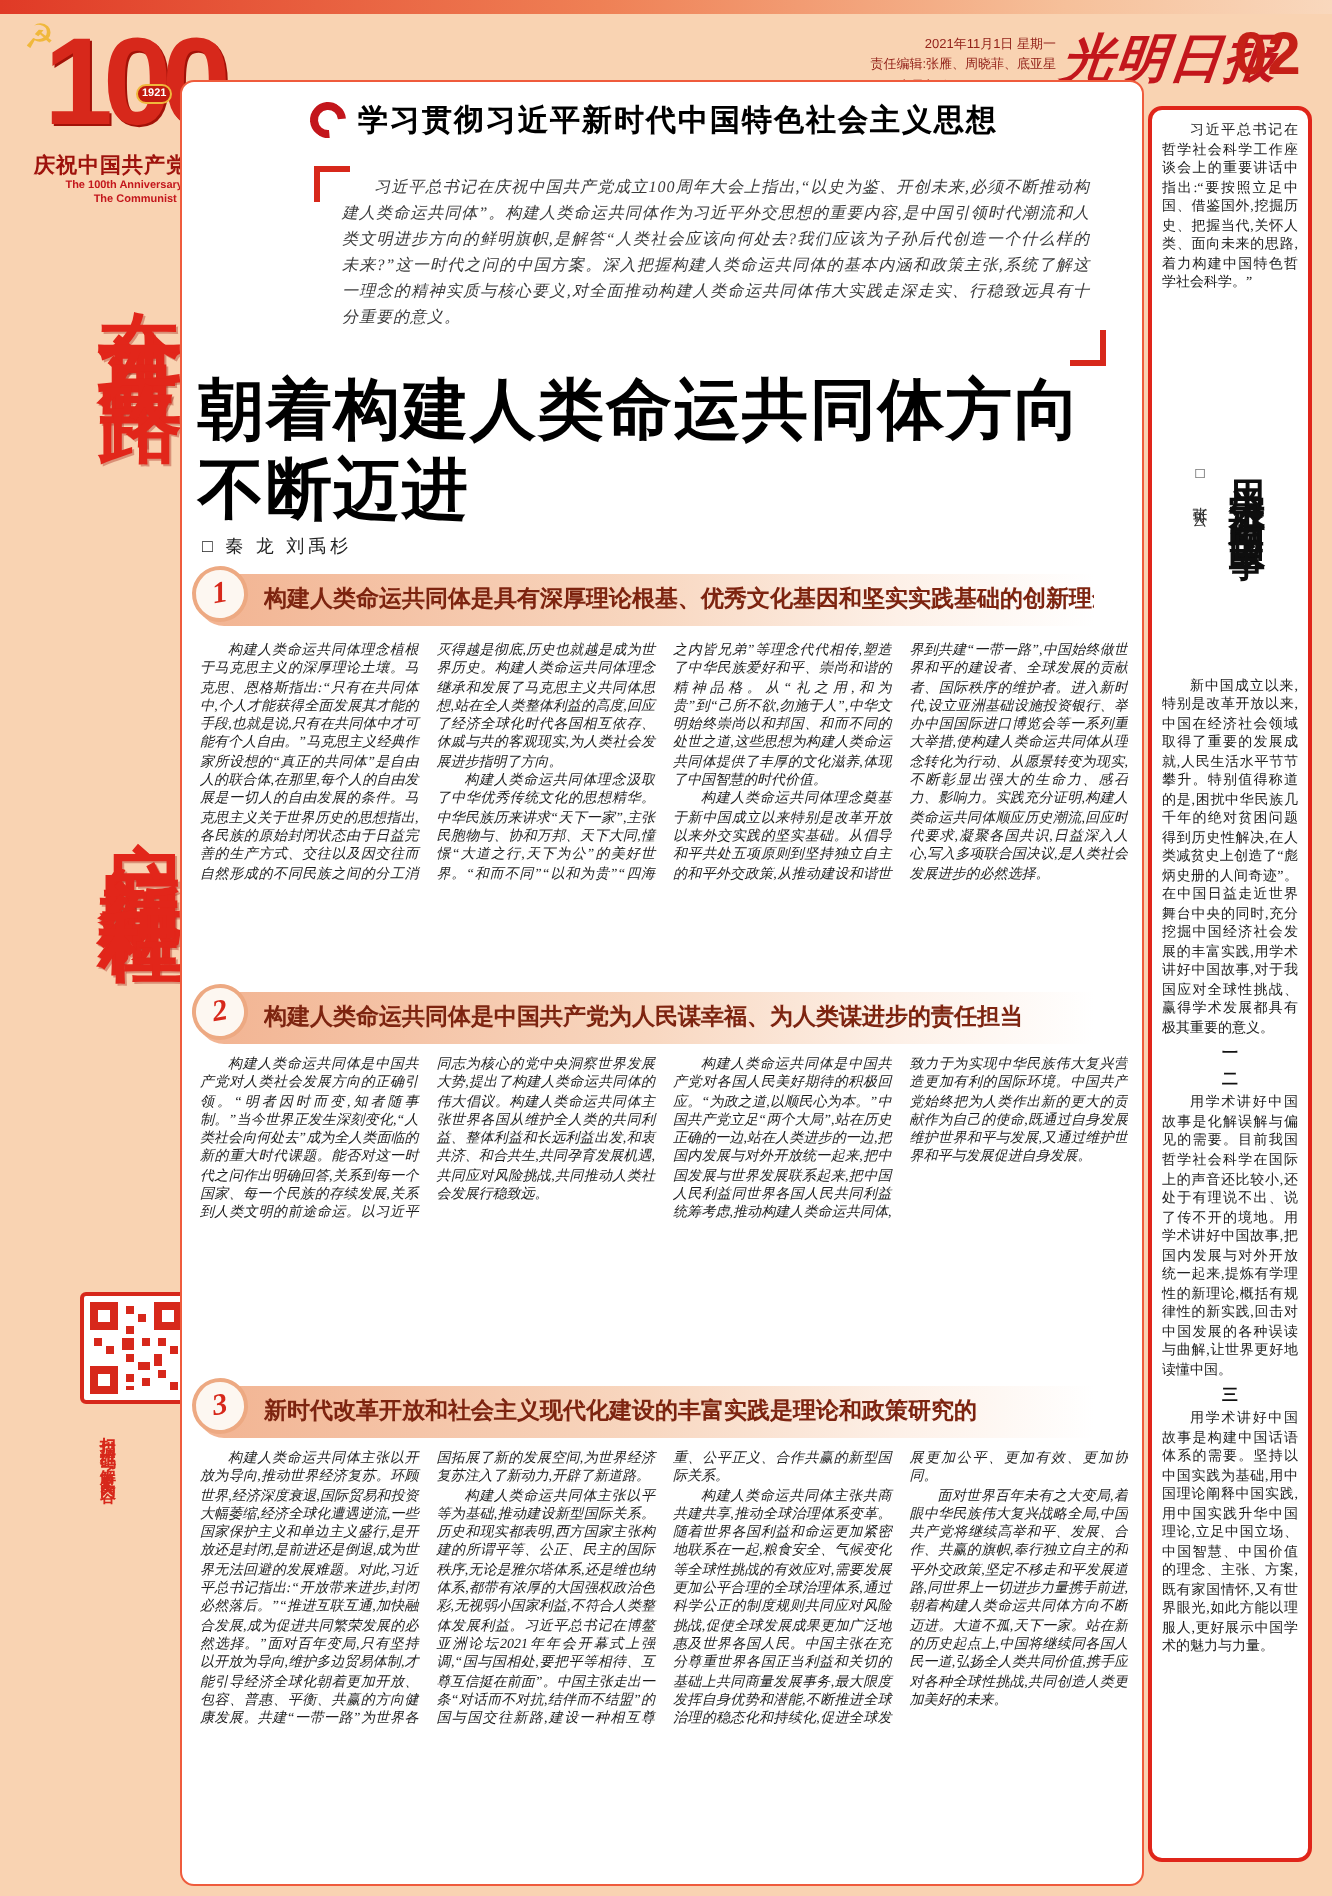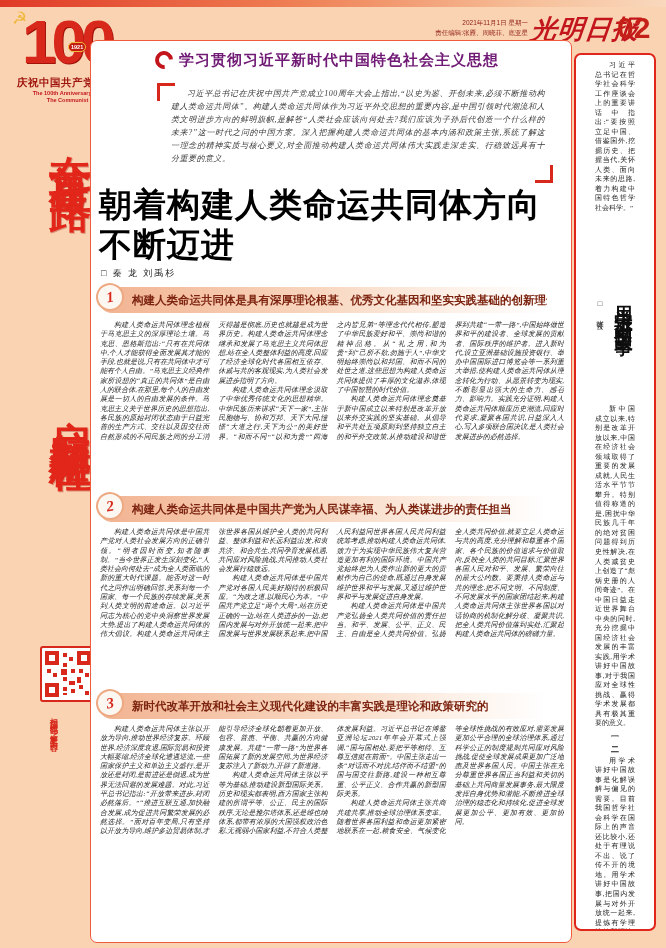--- a/index.html
+++ b/index.html
@@ -39,21 +39,21 @@
     font:400 6.5px "Liberation Sans",sans-serif;color:#93221a;line-height:1.6;}
   .masthead{position:absolute;left:531px;top:12px;font:italic 900 26px "Liberation Serif",serif;
     color:#c3161c;transform:skewX(-6deg);letter-spacing:1px;}
   .pagenum{position:absolute;left:617px;top:11px;font:900 30px "Liberation Sans",sans-serif;color:#c52017;}
   
   .panel{position:absolute;left:90px;top:40px;width:482px;height:903px;background:#fff;
     border:1.5px solid #ef5b3c;border-radius:7px;box-sizing:border-box;overflow:hidden;}
   .gbanner{position:absolute;left:64px;top:6px;height:26px;display:flex;align-items:center;gap:6px;}
   .g-icon{width:18px;height:18px;border:4px solid #c3161c;border-right-color:transparent;
     border-radius:50%;transform:rotate(40deg);display:inline-block;box-sizing:border-box;}
-  .gbanner .slg{font:900 15px "Liberation Sans",sans-serif;color:#701a75;letter-spacing:1px;}
+  .gbanner .slg{font:900 15px "Liberation Sans",sans-serif;color:#000000;letter-spacing:1px;}
   .quote{position:absolute;left:80px;top:46px;width:374px;height:92px;
     font:italic 400 8px "Liberation Serif",serif;color:#3a3a3a;line-height:13px;
     text-align:justify;letter-spacing:.5px;}
   .quote p{margin:0;text-indent:2em;}
   .q-tl{position:absolute;left:66px;top:42px;width:15px;height:15px;
     border-left:3px solid #d7281b;border-top:3px solid #d7281b;}
   .q-br{position:absolute;left:444px;top:124px;width:15px;height:15px;
     border-right:3px solid #d7281b;border-bottom:3px solid #d7281b;}
   .headline{position:absolute;left:8px;top:144px;width:452px;
     font:900 33px "DejaVu Sans",sans-serif;color:#000000;line-height:1.22;letter-spacing:1px;}
@@ -65,21 +65,21 @@
     font:italic 900 15px "Liberation Serif",serif;color:#d7281b;line-height:25px;box-sizing:border-box;}
   .sec-banner .ht{display:block;margin-left:33px;font:900 11.5px "Liberation Sans",sans-serif;
     color:#7d2410;line-height:26px;white-space:nowrap;overflow:hidden;}
   .b1{top:246px;} .b2{top:455px;} .b3{top:652px;}
   .sec-body{position:absolute;left:9px;width:464px;column-count:4;column-gap:9px;
     font-size:7px;line-height:1.33;text-align:justify;color:#1d1d1d;overflow:hidden;}
   .sec-body p{margin:0;text-indent:2em;font-style:italic;}
   .t1{top:280px;height:168px;} .t2{top:487px;height:158px;} .t3{top:684px;height:214px;}
   
   .rightbox{position:absolute;left:574px;top:53px;width:82px;height:878px;background:#fff;
-    border:2px solid #e0251a;border-radius:7px;padding:6px 19px;box-sizing:border-box;overflow:hidden;}
+    border:2px solid #e0251a;border-radius:7px;padding:6px 5px;box-sizing:border-box;overflow:hidden;}
   .rightbox .rp{margin:0 0 2px 0;font-size:7px;line-height:1.36;text-align:justify;
     color:#222;text-indent:2em;}
   .rtitle-block{height:186px;display:flex;align-items:center;justify-content:center;gap:7px;margin:3px 0;}
   .rauthor{writing-mode:vertical-rl;font:400 7.5px "Liberation Serif",serif;color:#333;letter-spacing:2px;}
   .rtitle{writing-mode:vertical-rl;font:900 18px "Liberation Serif",serif;color:#0e0e0e;letter-spacing:4px;}
   .rmarker{text-align:center;font:700 8px "Liberation Serif",serif;color:#111;margin:2px 0;}
 </style>
 </head>
 <body>
 
@@ -163,31 +163,31 @@
     <p>构建人类命运共同体理念奠基于新中国成立以来特别是改革开放以来外交实践的坚实基础。从倡导和平共处五项原则到坚持独立自主的和平外交政策,从推动建设和谐世界到共建“一带一路”,中国始终做世界和平的建设者、全球发展的贡献者、国际秩序的维护者。进入新时代,设立亚洲基础设施投资银行、举办中国国际进口博览会等一系列重大举措,使构建人类命运共同体从理念转化为行动、从愿景转变为现实,不断彰显出强大的生命力、感召力、影响力。实践充分证明,构建人类命运共同体顺应历史潮流,回应时代要求,凝聚各国共识,日益深入人心,写入多项联合国决议,是人类社会发展进步的必然选择。</p>
   </div>
 
   <div class="sec-banner b2">
     <span class="badge">2</span>
     <span class="ht">构建人类命运共同体是中国共产党为人民谋幸福、为人类谋进步的责任担当</span>
   </div>
   <div class="sec-body t2">
     <p>构建人类命运共同体是中国共产党对人类社会发展方向的正确引领。“明者因时而变,知者随事制。”当今世界正发生深刻变化,“人类社会向何处去”成为全人类面临的新的重大时代课题。能否对这一时代之问作出明确回答,关系到每一个国家、每一个民族的存续发展,关系到人类文明的前途命运。以习近平同志为核心的党中央洞察世界发展大势,提出了构建人类命运共同体的伟大倡议。构建人类命运共同体主张世界各国从维护全人类的共同利益、整体利益和长远利益出发,和衷共济、和合共生,共同孕育发展机遇,共同应对风险挑战,共同推动人类社会发展行稳致远。</p>
     <p>构建人类命运共同体是中国共产党对各国人民美好期待的积极回应。“为政之道,以顺民心为本。”中国共产党立足“两个大局”,站在历史正确的一边,站在人类进步的一边,把国内发展与对外开放统一起来,把中国发展与世界发展联系起来,把中国人民利益同世界各国人民共同利益统筹考虑,推动构建人类命运共同体,致力于为实现中华民族伟大复兴营造更加有利的国际环境。中国共产党始终把为人类作出新的更大的贡献作为自己的使命,既通过自身发展维护世界和平与发展,又通过维护世界和平与发展促进自身发展。</p>
-    <p>构建人类命运共同体是中国共产党弘扬全人类共同价值的责任担当。和平、发展、公平、正义、民主、自由是全人类共同价值。弘扬全人类共同价值,就要立足人类命运与共的高度,充分理解和尊重各个国家、各个民族的价值追求与价值取向,反映全人类的共同目标,汇聚世界各国人民对和平、发展、繁荣向往的最大公约数。要秉持人类命运与共的理念,把不同文明、不同制度、不同发展水平的国家团结起来,构建人类命运共同体主张世界各国以对话协商的机制化解分歧、凝聚共识,把全人类共同价值落到实处,汇聚起构建人类命运共同体的磅礴力量。</p>
   </div>
 
   <div class="sec-banner b3">
     <span class="badge">3</span>
     <span class="ht">新时代改革开放和社会主义现代化建设的丰富实践是理论和政策研究的</span>
   </div>
   <div class="sec-body t3">
     <p>构建人类命运共同体主张以开放为导向,推动世界经济复苏。环顾世界,经济深度衰退,国际贸易和投资大幅萎缩,经济全球化遭遇逆流,一些国家保护主义和单边主义盛行,是开放还是封闭,是前进还是倒退,成为世界无法回避的发展难题。对此,习近平总书记指出:“开放带来进步,封闭必然落后。”“推进互联互通,加快融合发展,成为促进共同繁荣发展的必然选择。”面对百年变局,只有坚持以开放为导向,维护多边贸易体制,才能引导经济全球化朝着更加开放、包容、普惠、平衡、共赢的方向健康发展。共建“一带一路”为世界各国拓展了新的发展空间,为世界经济复苏注入了新动力,开辟了新道路。</p>
     <p>构建人类命运共同体主张以平等为基础,推动建设新型国际关系。历史和现实都表明,西方国家主张构建的所谓平等、公正、民主的国际秩序,无论是雅尔塔体系,还是维也纳体系,都带有浓厚的大国强权政治色彩,无视弱小国家利益,不符合人类整体发展利益。习近平总书记在博鳌亚洲论坛2021年年会开幕式上强调,“国与国相处,要把平等相待、互尊互信挺在前面”。中国主张走出一条“对话而不对抗,结伴而不结盟”的国与国交往新路,建设一种相互尊重、公平正义、合作共赢的新型国际关系。</p>
     <p>构建人类命运共同体主张共商共建共享,推动全球治理体系变革。随着世界各国利益和命运更加紧密地联系在一起,粮食安全、气候变化等全球性挑战的有效应对,需要发展更加公平合理的全球治理体系,通过科学公正的制度规则共同应对风险挑战,促使全球发展成果更加广泛地惠及世界各国人民。中国主张在充分尊重世界各国正当利益和关切的基础上共同商量发展事务,最大限度发挥自身优势和潜能,不断推进全球治理的稳态化和持续化,促进全球发展更加公平、更加有效、更加协同。</p>
+    <p>面对世界百年未有之大变局,着眼中华民族伟大复兴战略全局,中国共产党将继续高举和平、发展、合作、共赢的旗帜,奉行独立自主的和平外交政策,坚定不移走和平发展道路,同世界上一切进步力量携手前进,朝着构建人类命运共同体方向不断迈进。大道不孤,天下一家。站在新的历史起点上,中国将继续同各国人民一道,弘扬全人类共同价值,携手应对各种全球性挑战,共同创造人类更加美好的未来。</p>
   </div>
 </div>
 
 <div class="rightbox">
   <p class="rp">习近平总书记在哲学社会科学工作座谈会上的重要讲话中指出:“要按照立足中国、借鉴国外,挖掘历史、把握当代,关怀人类、面向未来的思路,着力构建中国特色哲学社会科学。”</p>
   <div class="rtitle-block">
     <span class="rauthor">□ 张可云</span>
     <span class="rtitle">用学术讲好中国故事</span>
   </div>
   <p class="rp">新中国成立以来,特别是改革开放以来,中国在经济社会领域取得了重要的发展成就,人民生活水平节节攀升。特别值得称道的是,困扰中华民族几千年的绝对贫困问题得到历史性解决,在人类减贫史上创造了“彪炳史册的人间奇迹”。在中国日益走近世界舞台中央的同时,充分挖掘中国经济社会发展的丰富实践,用学术讲好中国故事,对于我国应对全球性挑战、赢得学术发展都具有极其重要的意义。</p>

